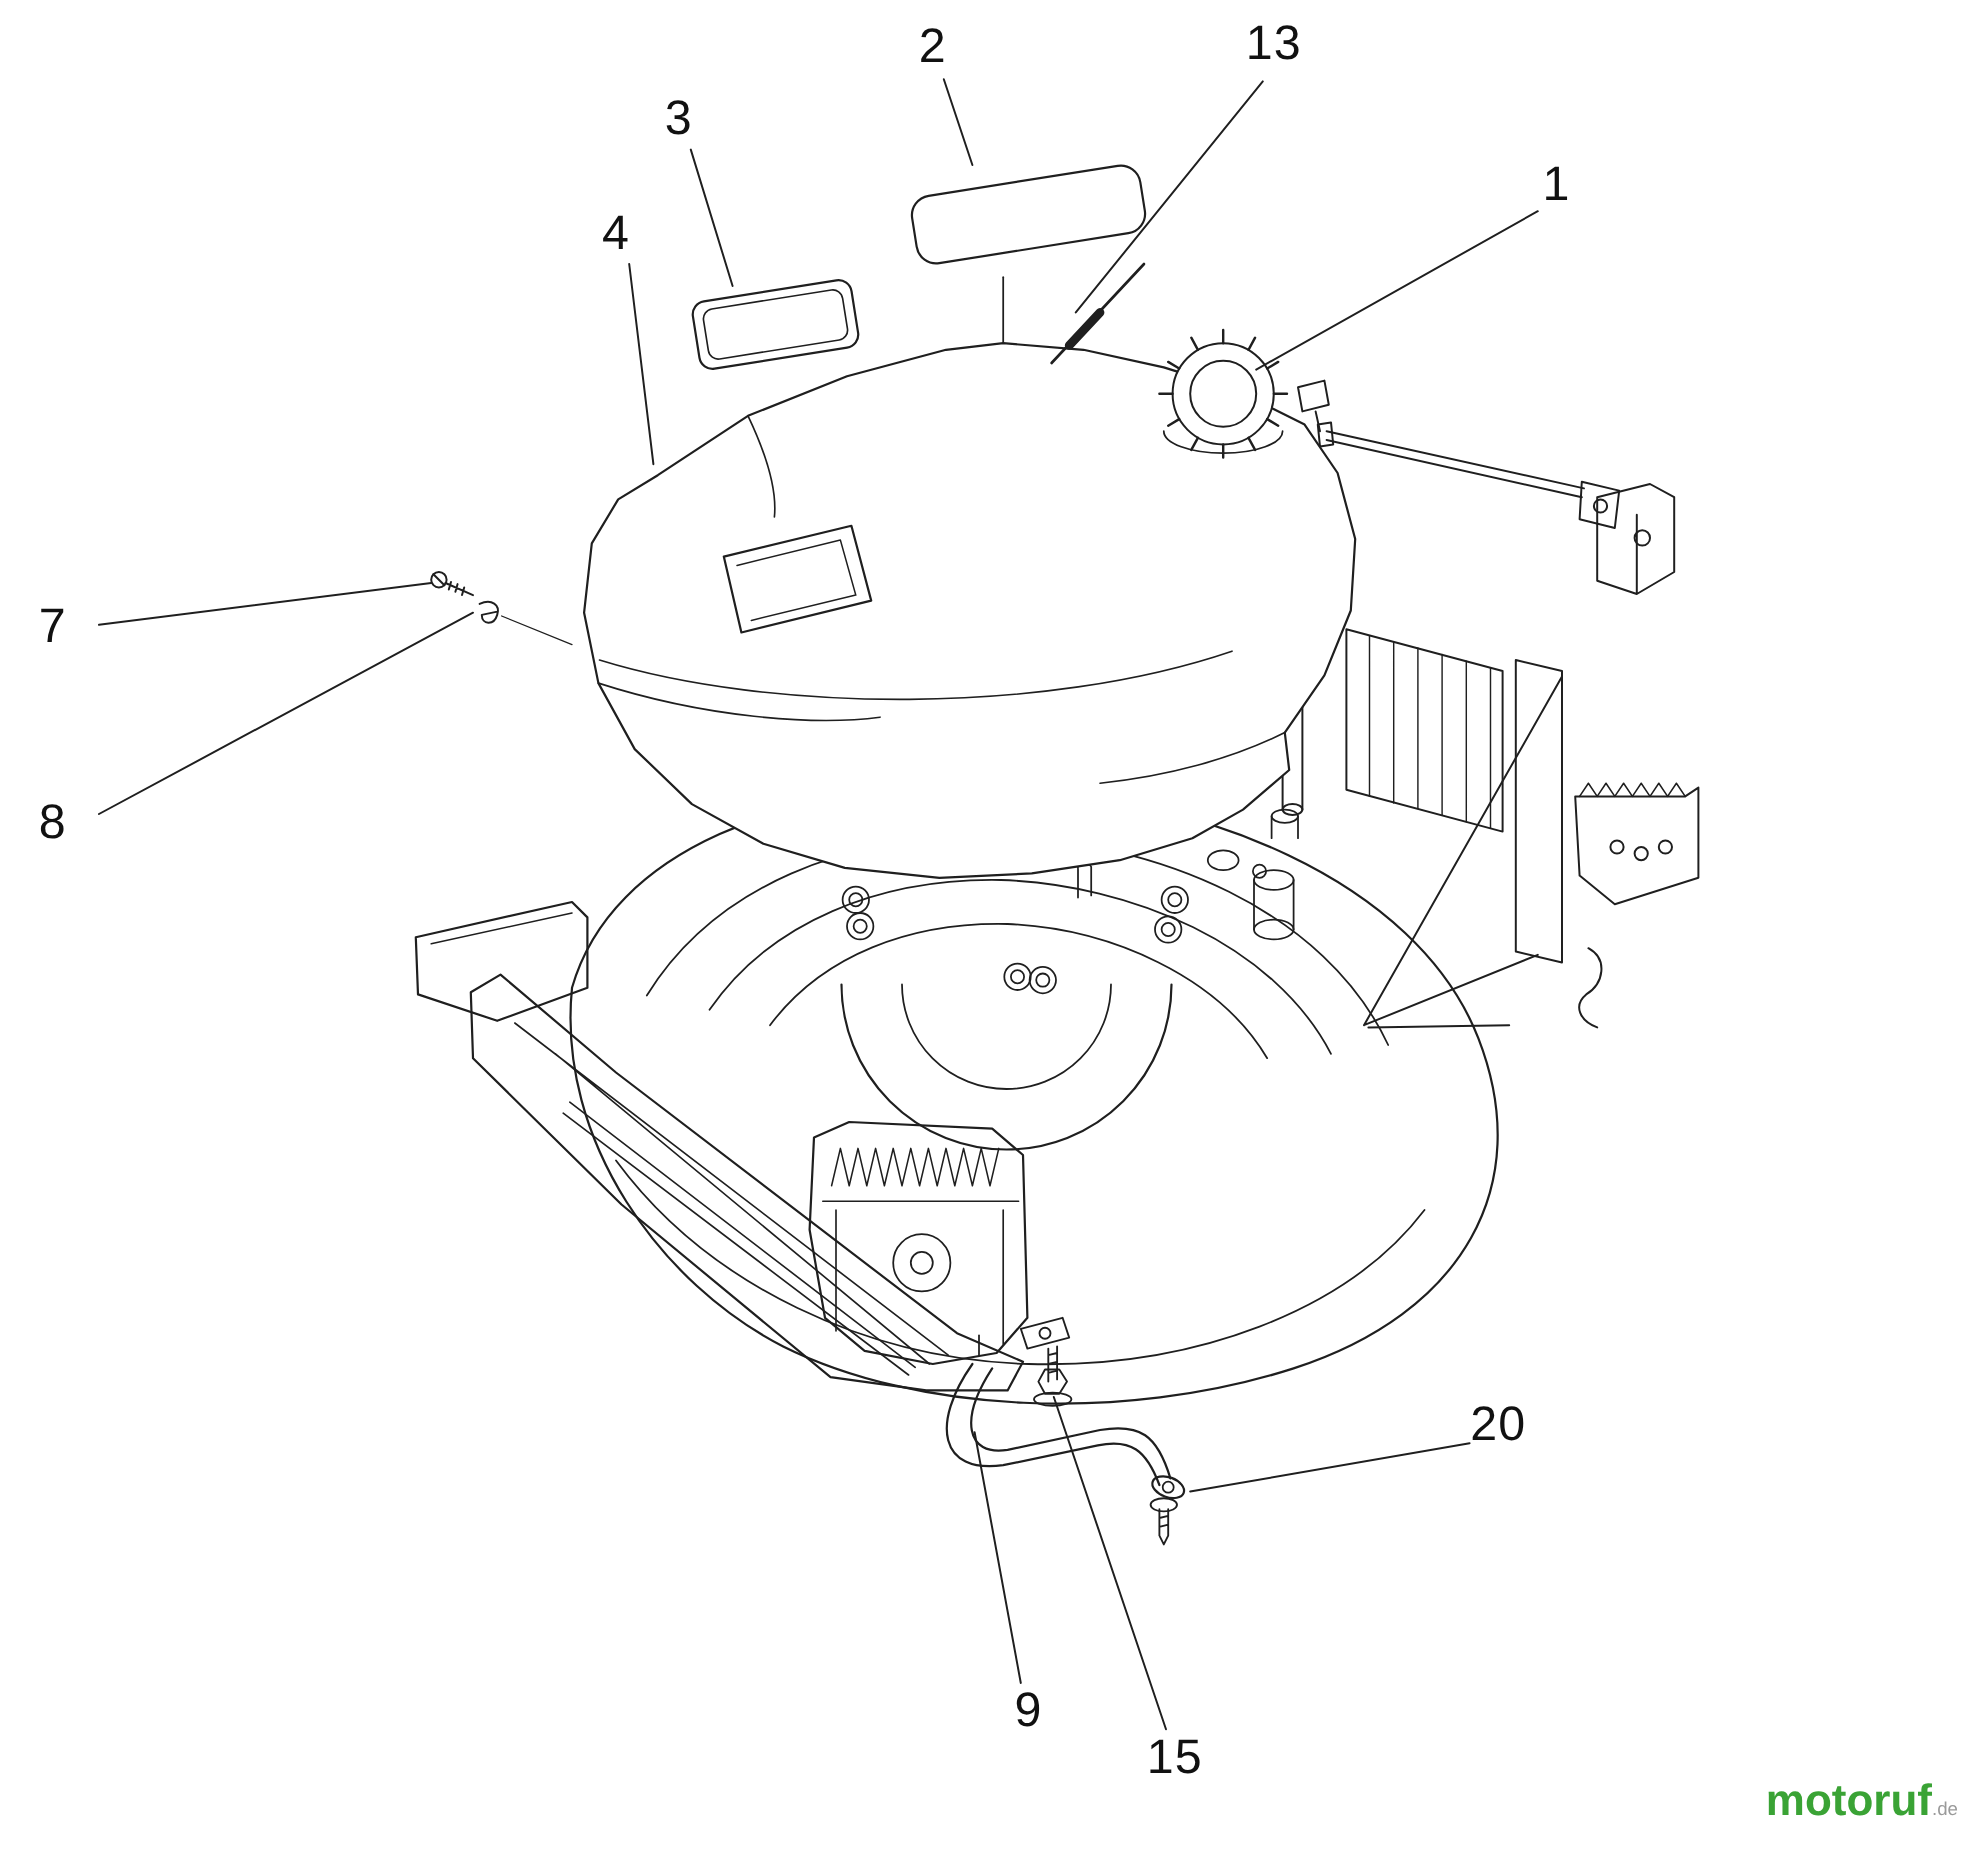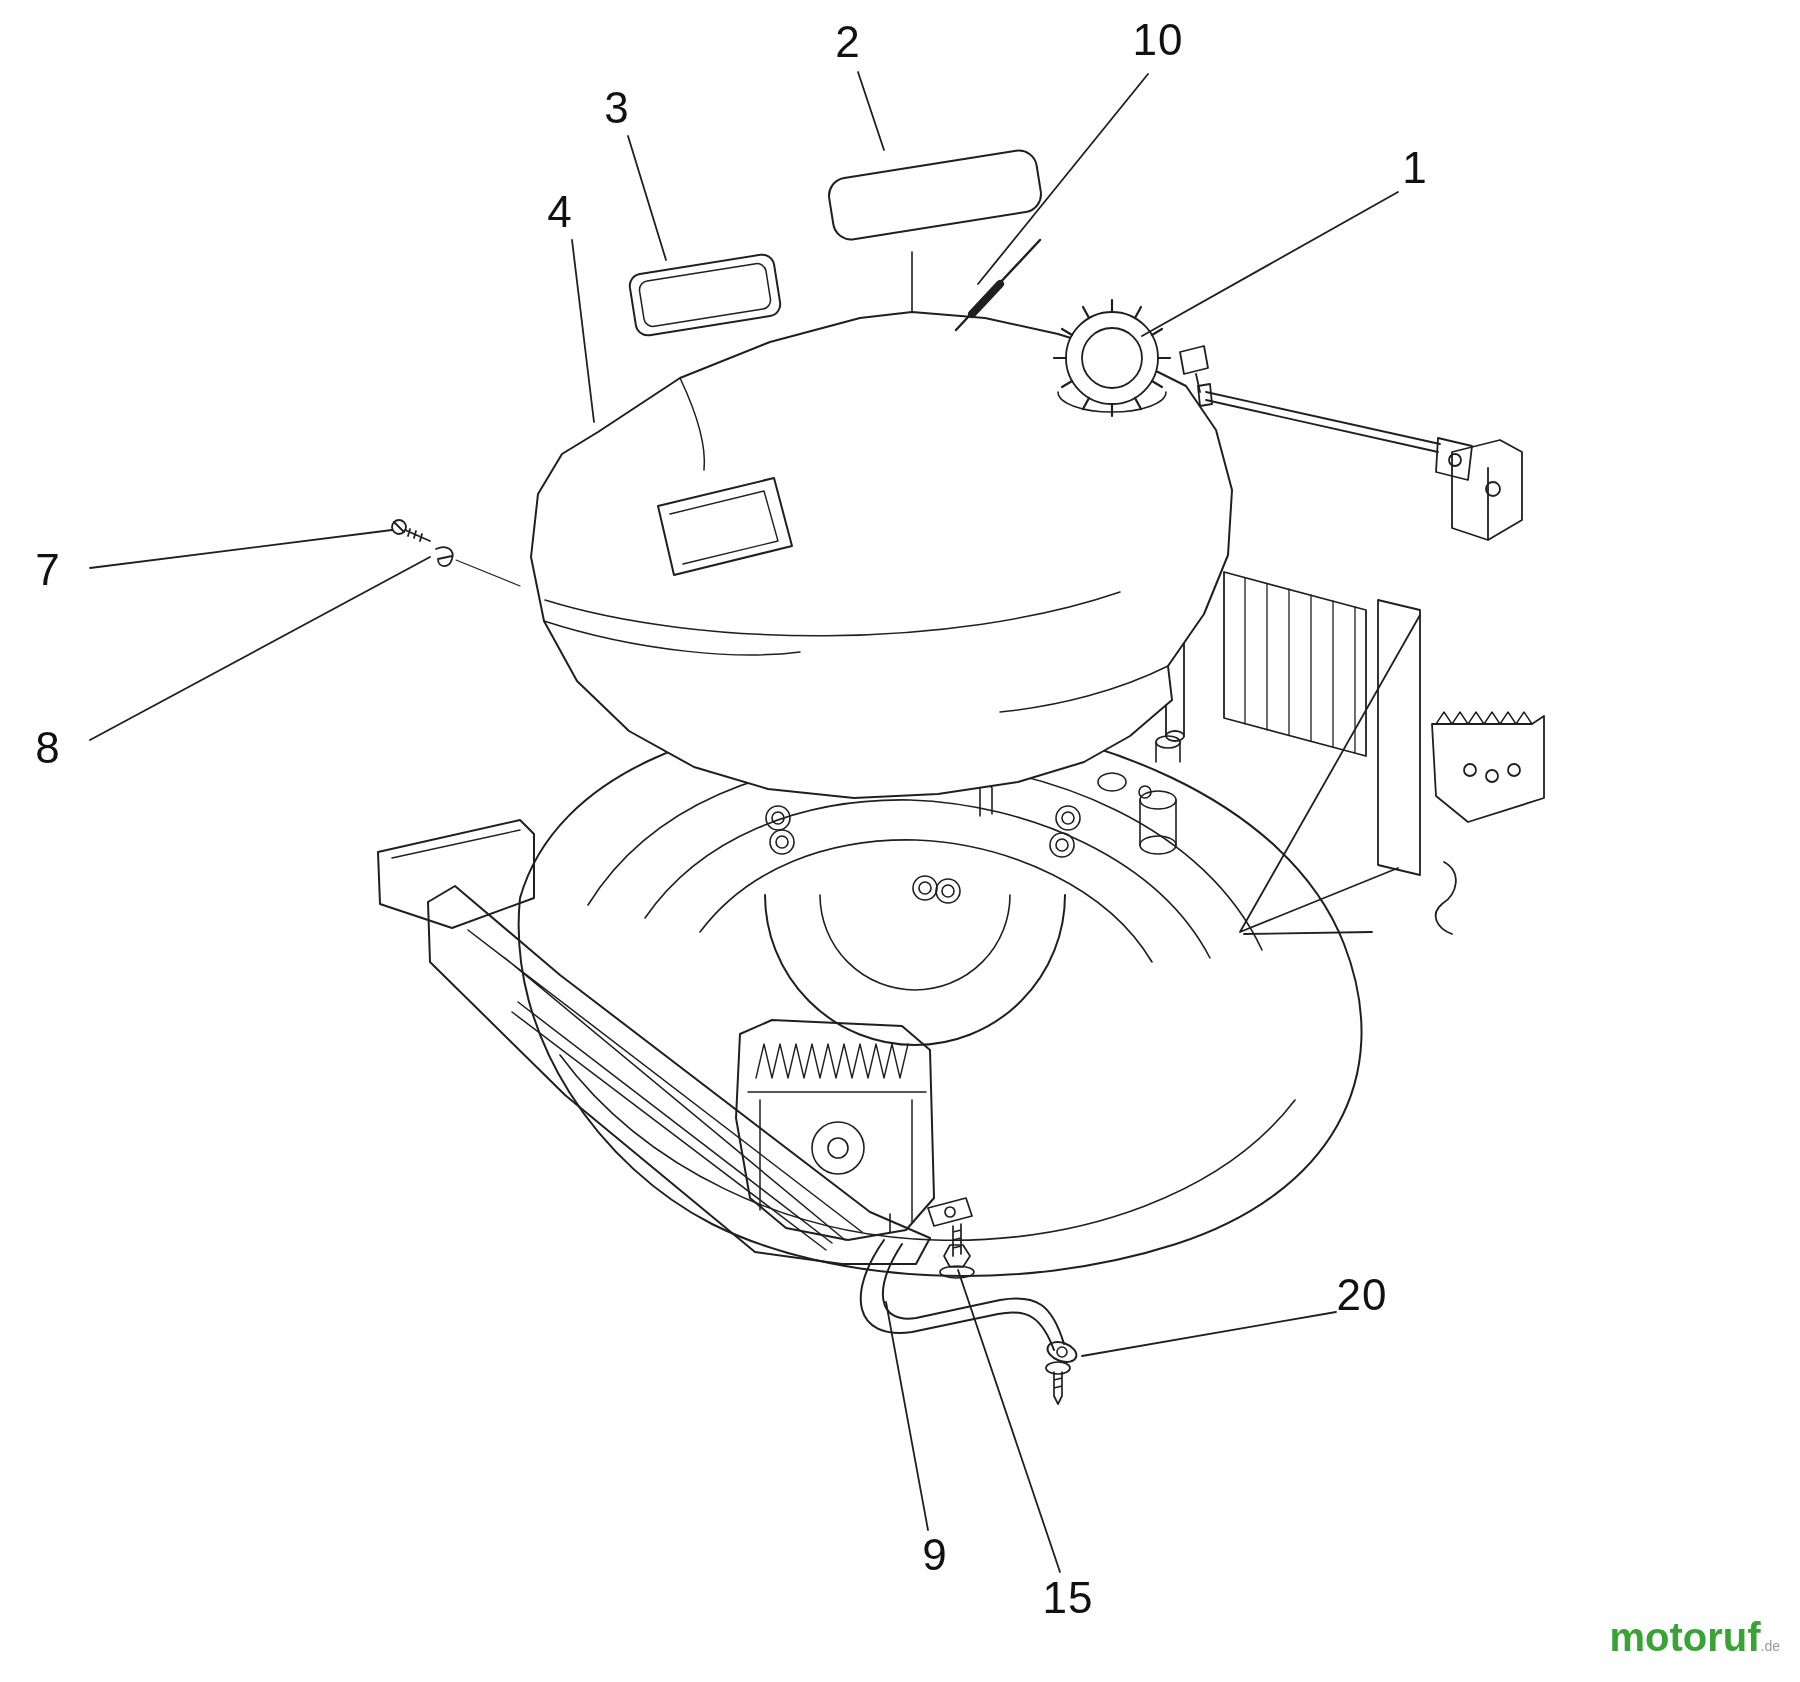--- a/index.html
+++ b/index.html
@@ -11,21 +11,21 @@
   .callout {
     position:absolute; transform:translate(-50%,-50%);
     font-size:44px; color:#111; letter-spacing:1px;
     font-family:"Liberation Sans", sans-serif; user-select:none;
   }
   .watermark {
     position:absolute; right:20px; bottom:22px; white-space:nowrap;
     font-family:"Liberation Sans", sans-serif; font-weight:bold;
   }
   .watermark .brand { font-size:40px; }
-  .watermark .suffix { font-size:14px; font-weight:normal; }
+  .watermark .suffix { font-size:17px; font-weight:normal; }
 </style>
 </head>
 <body>
 
 <div id="stage">
 
   <svg id="drawing" viewBox="0 0 1800 1682" fill="none" stroke="#1f1f1f" stroke-width="2" stroke-linejoin="round" stroke-linecap="round">
 
     <g>
 
@@ -195,19 +195,19 @@
 
   <div class="callout" style="left:1415px; top:168px">1</div>
   <div class="callout" style="left:848px;  top:42px">2</div>
   <div class="callout" style="left:617px;  top:108px">3</div>
   <div class="callout" style="left:560px;  top:212px">4</div>
   <div class="callout" style="left:48px;   top:570px">7</div>
   <div class="callout" style="left:48px;   top:748px">8</div>
   <div class="callout" style="left:935px;  top:1555px">9</div>
   <div class="callout" style="left:1068px; top:1598px">15</div>
   <div class="callout" style="left:1362px; top:1295px">20</div>
-  <div class="callout" style="left:1158px; top:40px">10</div>
+  <div class="callout" style="left:1158px; top:40px">13</div>
 
   <div class="watermark">
     <span class="brand" style="color: rgb(58, 163, 53);">motoruf</span><span class="suffix" style="color: rgb(154, 154, 154);">.de</span>
   </div>
 
 </div>
 
 </body></html>

